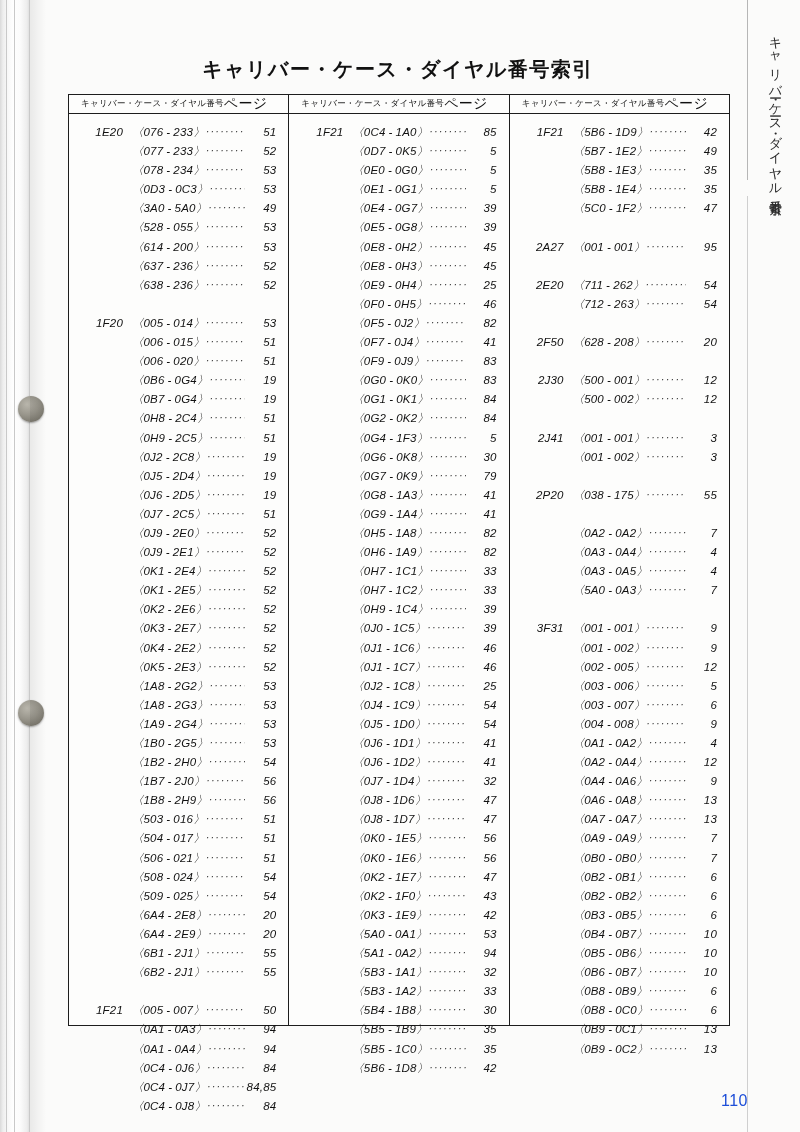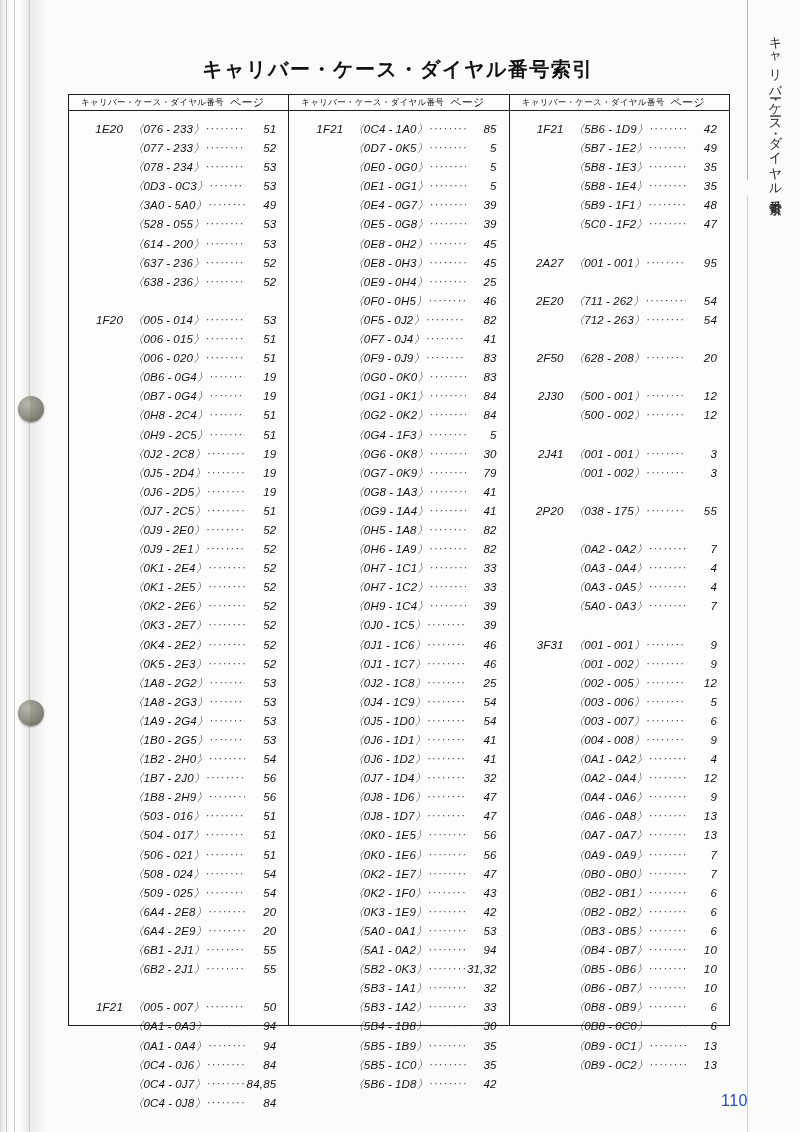--- a/index.html
+++ b/index.html
@@ -128,21 +128,21 @@
     padding: 0 10px 0 12px;
     box-sizing: border-box;
   }
   .col-head .h-main {
     font-size: 8.5px;
     letter-spacing: .3px;
     white-space: nowrap;
     color: #111;
   }
   .col-head .h-page {
-    font-size: 11px;
+    font-size: 14px;
     letter-spacing: .3px;
     white-space: nowrap;
     color: #111;
     padding-right: 14px;
   }
   .col-body {
     flex: 1;
     padding: 10px 0 0 0;
     font-style: italic;
   }
@@ -807,26 +807,20 @@
             <span class="pg">53</span>
           </div>
           <div class="entry">
             <span class="cal"></span>
             <span class="pair"><span class="brk">〈</span><span>5A1</span><span class="dash">-</span><span>0A2</span><span class="brk">〉</span></span>
             <span class="leader"></span>
             <span class="pg">94</span>
           </div>
           <div class="entry">
             <span class="cal"></span>
-            <span class="pair"><span class="brk">〈</span><span>5B2</span><span class="dash">-</span><span>0K3</span><span class="brk">〉</span></span>
-            <span class="leader"></span>
-            <span class="pg">31,32</span>
-          </div>
-          <div class="entry">
-            <span class="cal"></span>
             <span class="pair"><span class="brk">〈</span><span>5B3</span><span class="dash">-</span><span>1A1</span><span class="brk">〉</span></span>
             <span class="leader"></span>
             <span class="pg">32</span>
           </div>
           <div class="entry">
             <span class="cal"></span>
             <span class="pair"><span class="brk">〈</span><span>5B3</span><span class="dash">-</span><span>1A2</span><span class="brk">〉</span></span>
             <span class="leader"></span>
             <span class="pg">33</span>
           </div>
@@ -881,26 +875,20 @@
             <span class="pg">35</span>
           </div>
           <div class="entry">
             <span class="cal"></span>
             <span class="pair"><span class="brk">〈</span><span>5B8</span><span class="dash">-</span><span>1E4</span><span class="brk">〉</span></span>
             <span class="leader"></span>
             <span class="pg">35</span>
           </div>
           <div class="entry">
             <span class="cal"></span>
-            <span class="pair"><span class="brk">〈</span><span>5B9</span><span class="dash">-</span><span>1F1</span><span class="brk">〉</span></span>
-            <span class="leader"></span>
-            <span class="pg">48</span>
-          </div>
-          <div class="entry">
-            <span class="cal"></span>
             <span class="pair"><span class="brk">〈</span><span>5C0</span><span class="dash">-</span><span>1F2</span><span class="brk">〉</span></span>
             <span class="leader"></span>
             <span class="pg">47</span>
           </div>
           <div class="entry blank"></div>
           <div class="entry">
             <span class="cal">2A27</span>
             <span class="pair"><span class="brk">〈</span><span>001</span><span class="dash">-</span><span>001</span><span class="brk">〉</span></span>
             <span class="leader"></span>
             <span class="pg">95</span>

